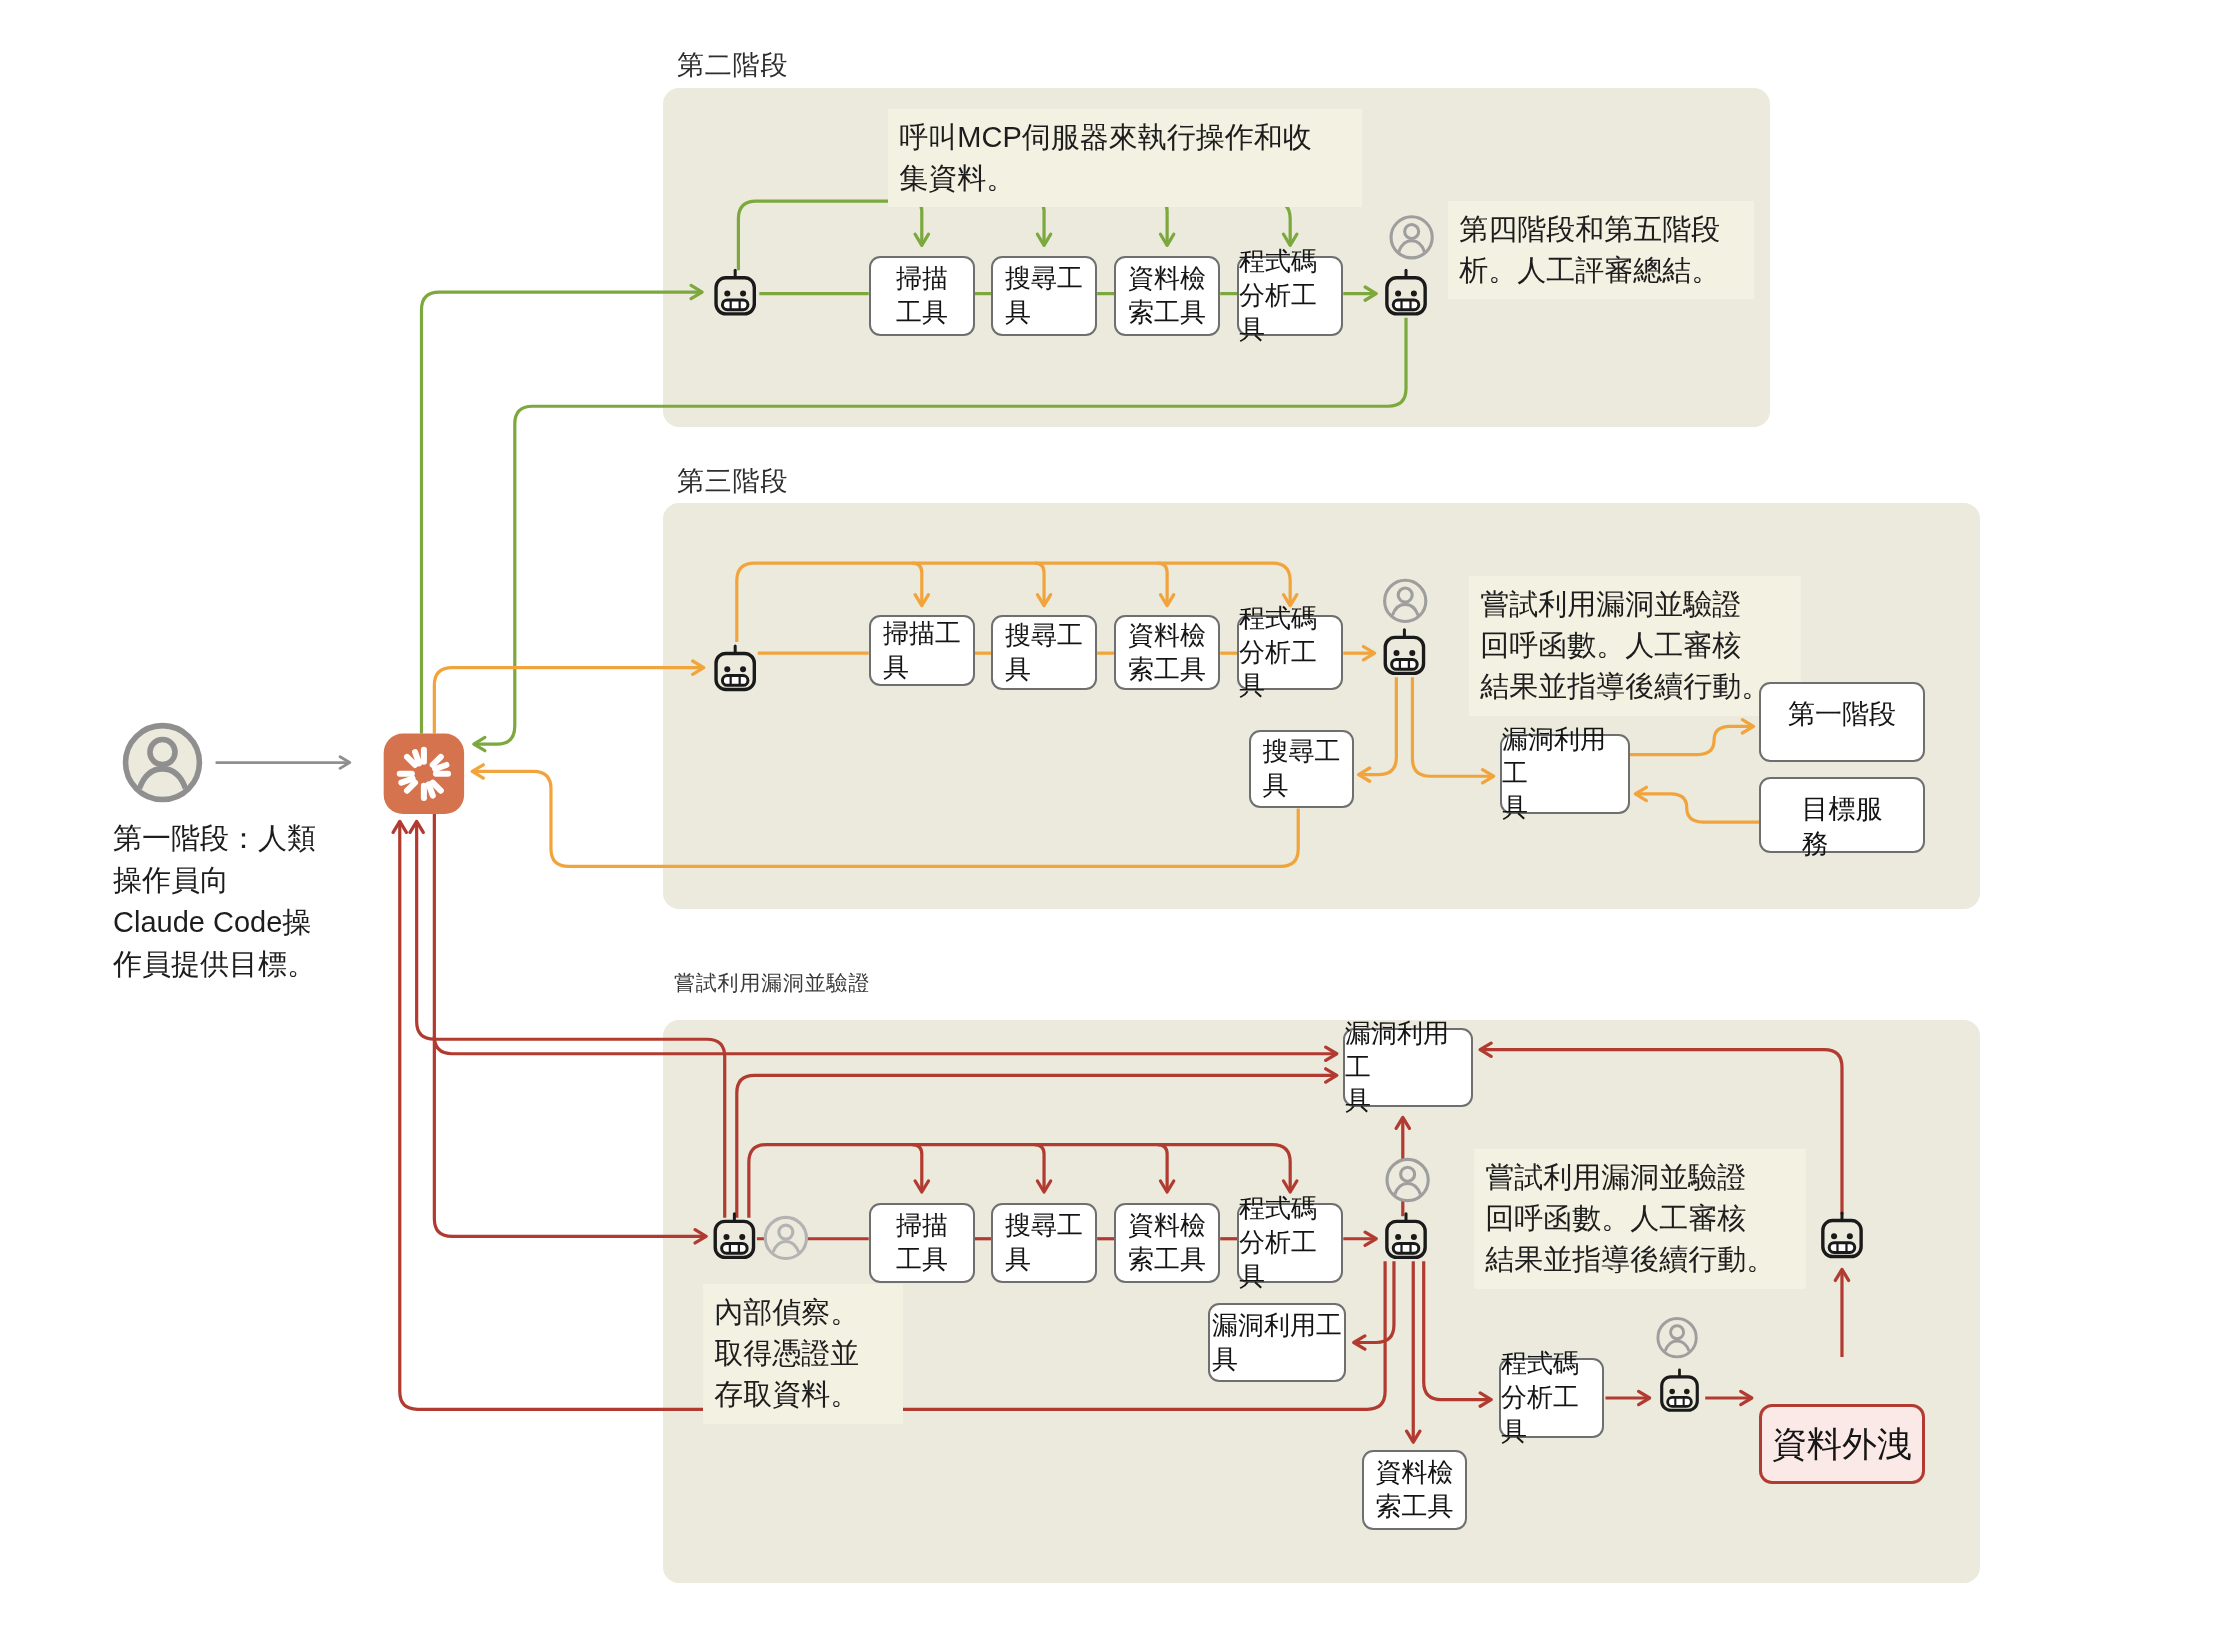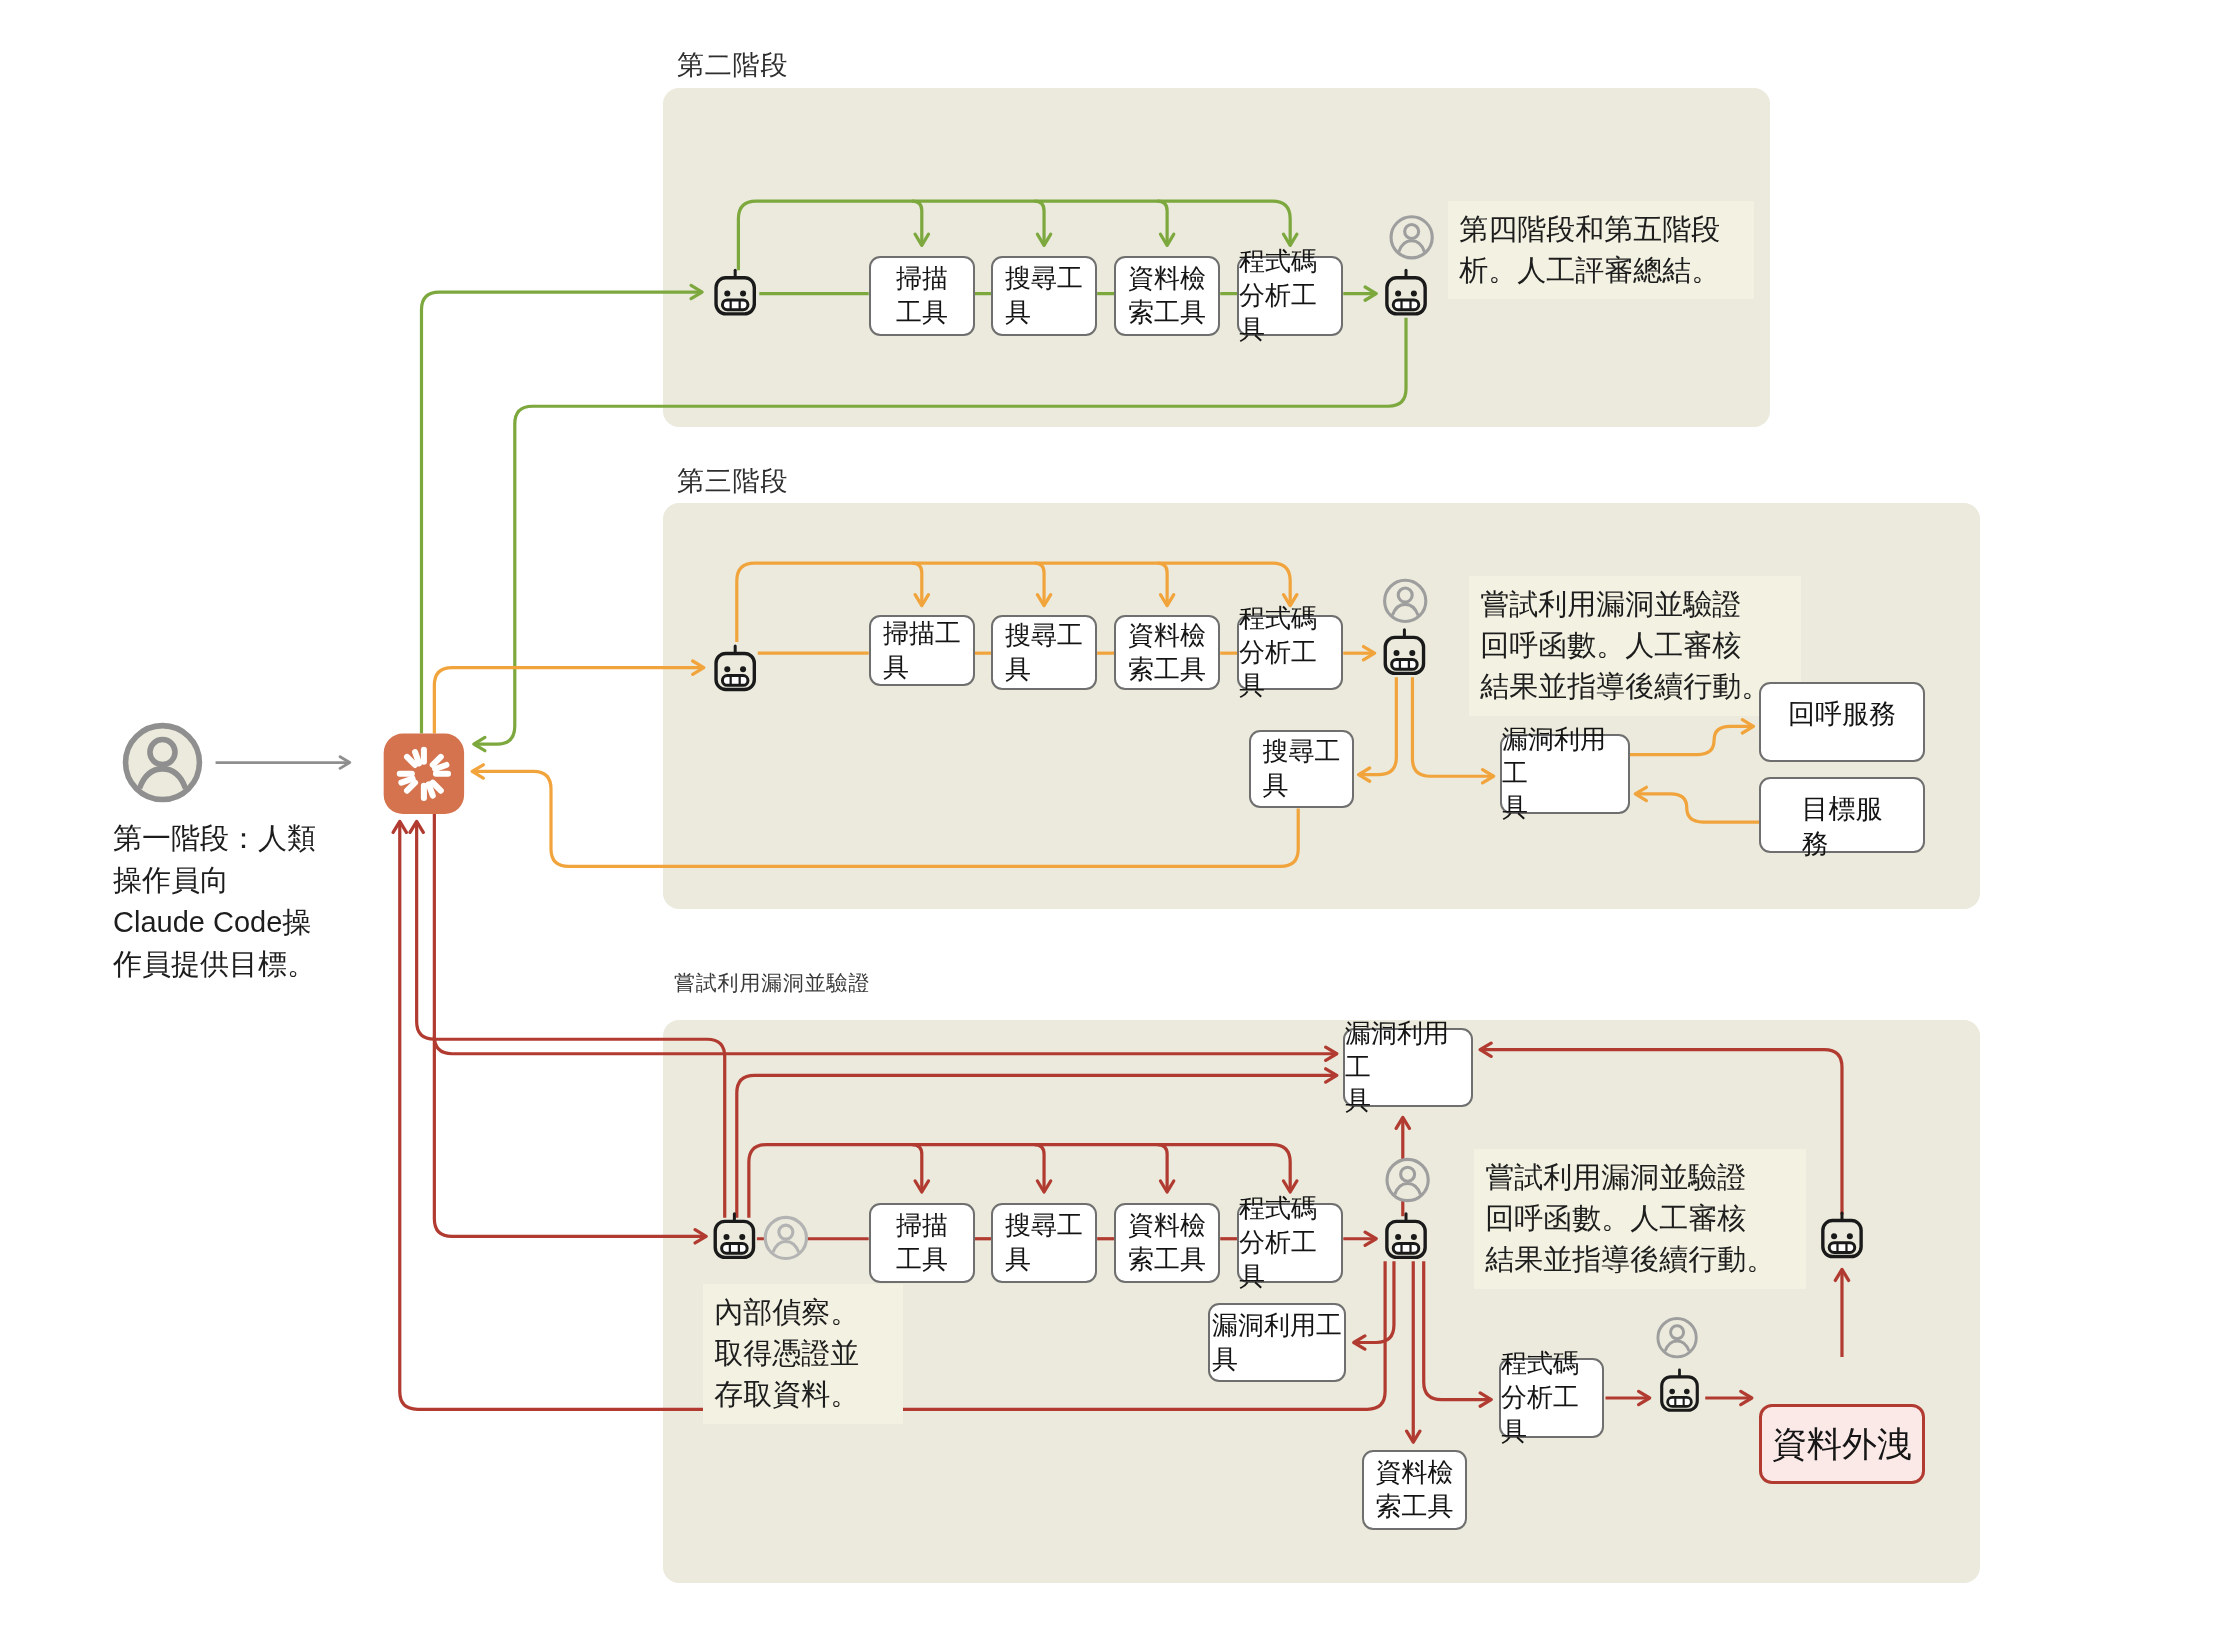--- a/index.html
+++ b/index.html
@@ -187,20 +187,22 @@
   </svg>
 
   <div class="layer-boxes">
 
     <div class="plain-text" style="left:113px;top:817px;width:257px;">第一階段：人類
 操作員向
 Claude Code操
 作員提供目標。</div>
 
     <div class="phase-title" style="left:661px;top:47px;">第二階段</div>
+    <div class="note" style="left:888px;top:109px;width:451px;">呼叫MCP伺服器來執行操作和收
+集資料。</div>
     <div class="tool-box" style="left:869px;top:256px;width:106px;height:80px;">掃描
 工具</div>
     <div class="tool-box" style="left:991px;top:256px;width:106px;height:80px;">搜尋工
 具</div>
     <div class="tool-box" style="left:1114px;top:256px;width:106px;height:80px;">資料檢
 索工具</div>
     <div class="tool-box" style="left:1237px;top:256px;width:106px;height:80px;">程式碼
 分析工具</div>
     <div class="note" style="left:1448px;top:201px;width:283px;">第四階段和第五階段
 析。人工評審總結。</div>
@@ -214,21 +216,21 @@
 索工具</div>
     <div class="tool-box" style="left:1237px;top:615px;width:106px;height:75px;">程式碼
 分析工具</div>
     <div class="note" style="left:1469px;top:576px;width:309px;">嘗試利用漏洞並驗證
 回呼函數。人工審核
 結果並指導後續行動。</div>
     <div class="tool-box" style="left:1249px;top:730px;width:105px;height:78px;">搜尋工
 具</div>
     <div class="tool-box" style="left:1500px;top:734px;width:130px;height:80px;">漏洞利用工
 具</div>
-    <div class="tool-box top-align" style="left:1759px;top:682px;width:166px;height:80px;font-size:27px;">回呼服務</div>
+    <div class="tool-box top-align" style="left:1759px;top:682px;width:166px;height:80px;font-size:27px;">第一階段</div>
     <div class="tool-box top-align" style="left:1759px;top:777px;width:166px;height:76px;font-size:27px;">目標服
 務</div>
 
     <div class="phase-title small" style="left:658px;top:969px;">嘗試利用漏洞並驗證</div>
     <div class="tool-box" style="left:1343px;top:1028px;width:130px;height:79px;">漏洞利用工
 具</div>
     <div class="tool-box" style="left:869px;top:1203px;width:106px;height:80px;">掃描
 工具</div>
     <div class="tool-box" style="left:991px;top:1203px;width:106px;height:80px;">搜尋工
 具</div>

